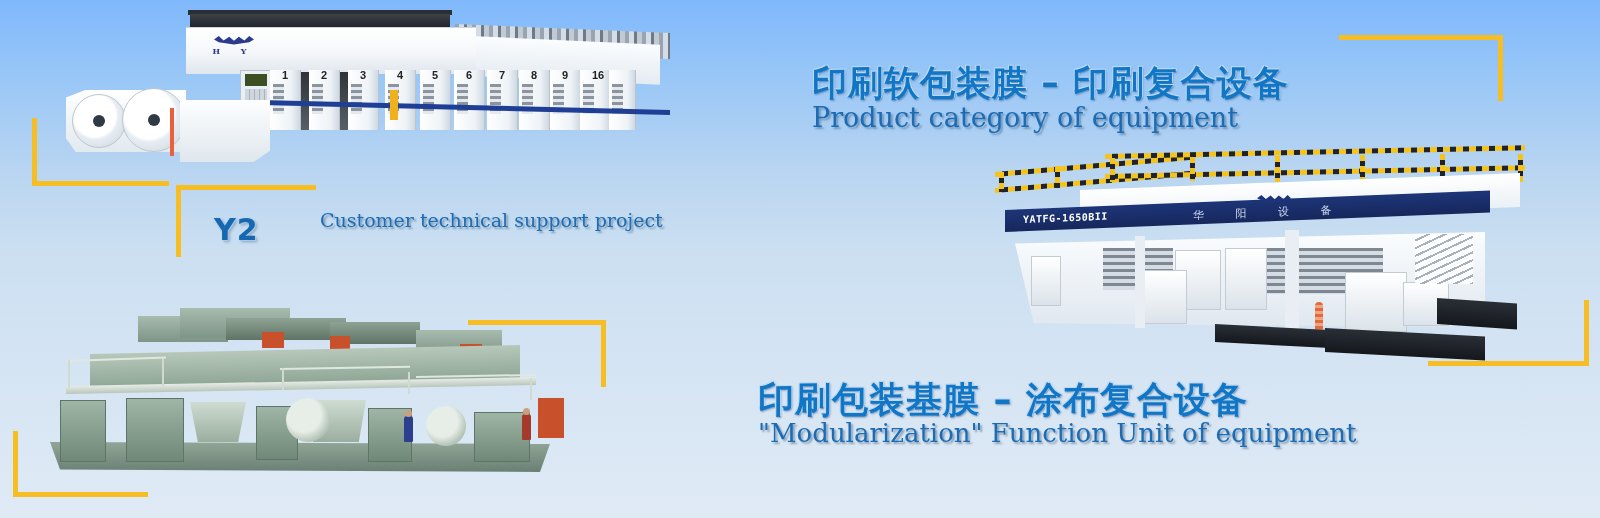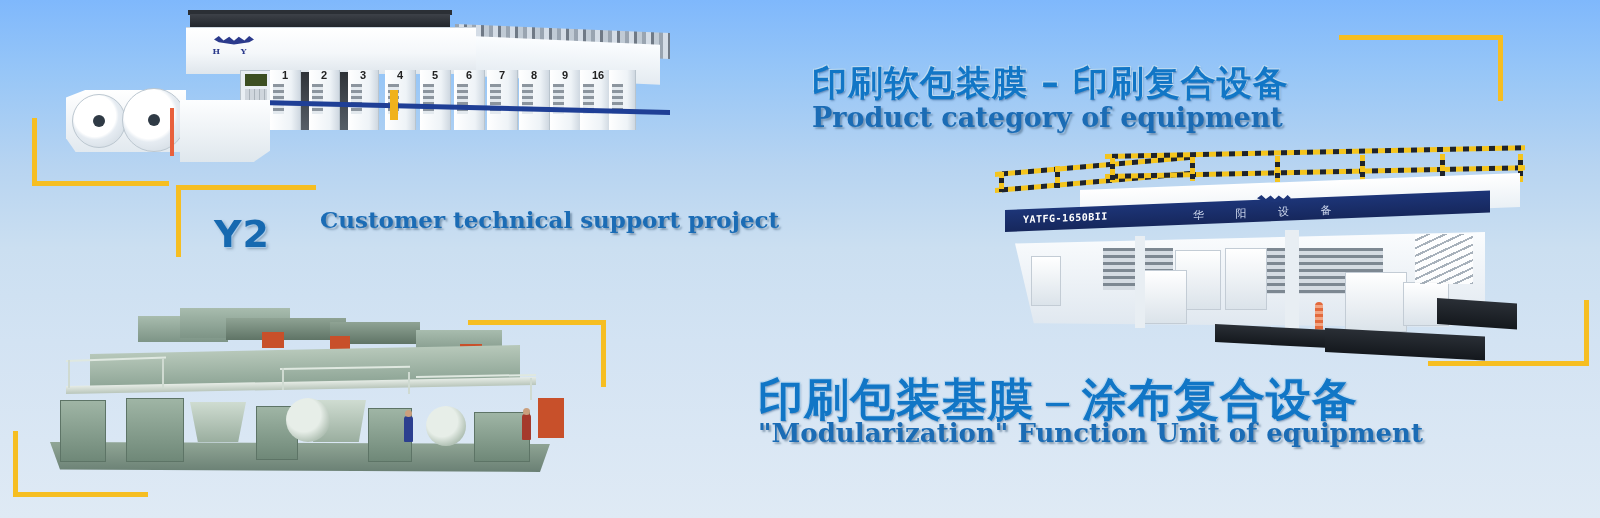--- a/index.html
+++ b/index.html
@@ -12,21 +12,21 @@
   .yl{position:absolute;background:#f6be22;}
 
   
   .block{position:absolute;white-space:nowrap;}
   .ycode{position:absolute;font-family:"DejaVu Sans",sans-serif;font-weight:bold;
     color:#1669b0;letter-spacing:1px;
     text-shadow:1px 1px 0 #a9c9e6, 2px 2px 3px rgba(60,90,120,.45);}
   .cn{font-family:"DejaVu Sans","Liberation Sans",sans-serif;font-weight:bold;
     color:#1176c6;letter-spacing:1px;
     text-shadow:-1px -1px 0 #bcd9f0, 1px -1px 0 #bcd9f0, 1px 1px 2px rgba(40,80,130,.55);}
-  .en{font-family:"DejaVu Serif","Liberation Serif",serif;font-weight:bold;
+  .en{font-family:"DejaVu Serif","Liberation Serif",serif;font-weight:normal;
     color:#1b6cb5;letter-spacing:0px;
     text-shadow:2px 2px 2px rgba(70,100,130,.55);}
 
   
   .photo{position:absolute;}
 
   
   #m1{left:60px;top:8px;width:540px;height:172px;}
   #m1 .deck{position:absolute;left:130px;top:6px;width:260px;height:14px;
     background:linear-gradient(180deg,#3d4148,#20242a);}
@@ -309,23 +309,23 @@
     <div class="orange" style="left:508px;top:96px;width:26px;height:40px;"></div>
     <div class="person" style="left:374px;top:114px;"></div>
     <div class="person" style="left:492px;top:112px;background:#a53a2c;"></div>
   </div>
 
   <div class="block" style="left:812px;top:62px;">
     <div class="cn" style="font-size:35px;line-height:42px;">印刷软包装膜 – 印刷复合设备</div>
     <div class="en" style="font-size:27px;line-height:30px;margin-top:-1px;">Product category of equipment</div>
   </div>
 
-  <div class="ycode" style="left:214px;top:212px;font-size:38px;">Y2</div>
+  <div class="ycode" style="left:214px;top:212px;font-size:30px;">Y2</div>
   <div class="block" style="left:320px;top:206px;">
-    <div class="en" style="font-size:23px;line-height:30px;margin-top:-1px;">Customer technical support project</div>
+    <div class="en" style="font-size:19px;line-height:30px;margin-top:-1px;">Customer technical support project</div>
   </div>
 
   <div class="block" style="left:758px;top:380px;">
-    <div class="cn" style="font-size:45px;line-height:40px;font-family:Liberation Serif, serif;">印刷包装基膜 –  涂布复合设备</div>
+    <div class="cn" style="font-size:36px;line-height:40px;">印刷包装基膜 –  涂布复合设备</div>
     <div class="en" style="font-size:26px;line-height:29px;margin-top:-1px;">"Modularization" Function Unit of equipment</div>
   </div>
 
 </div>
 
 </body></html>

